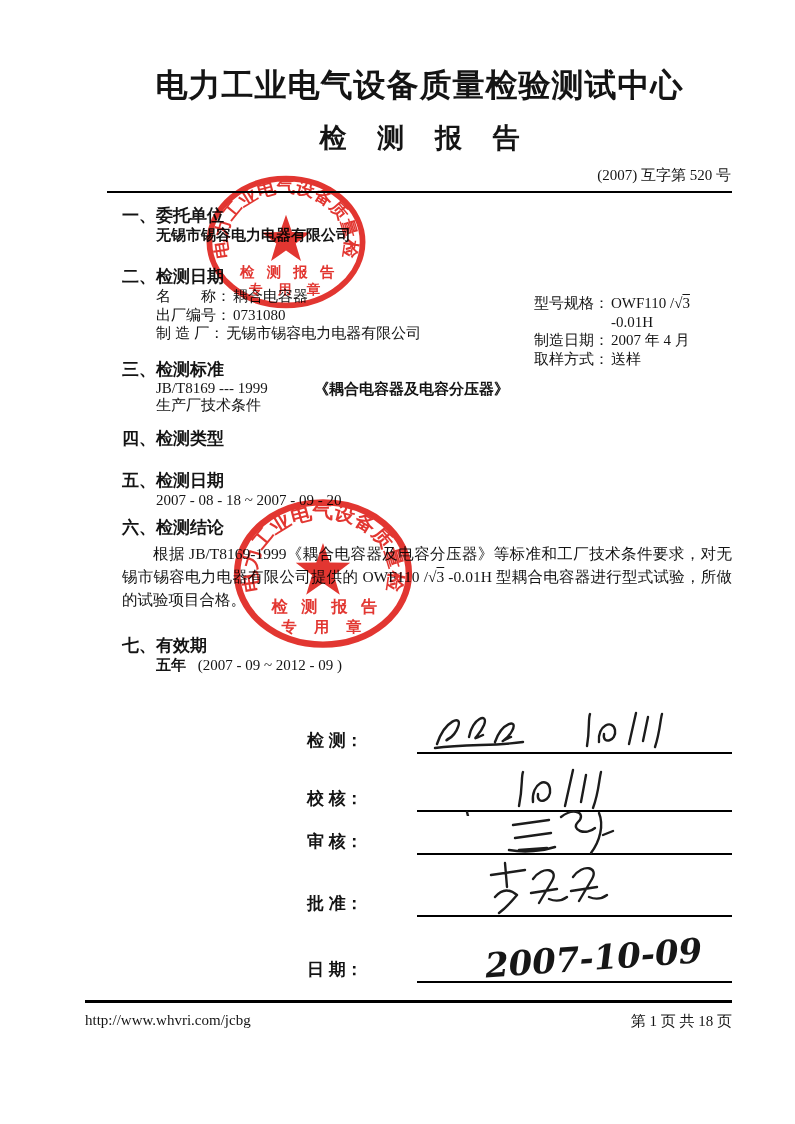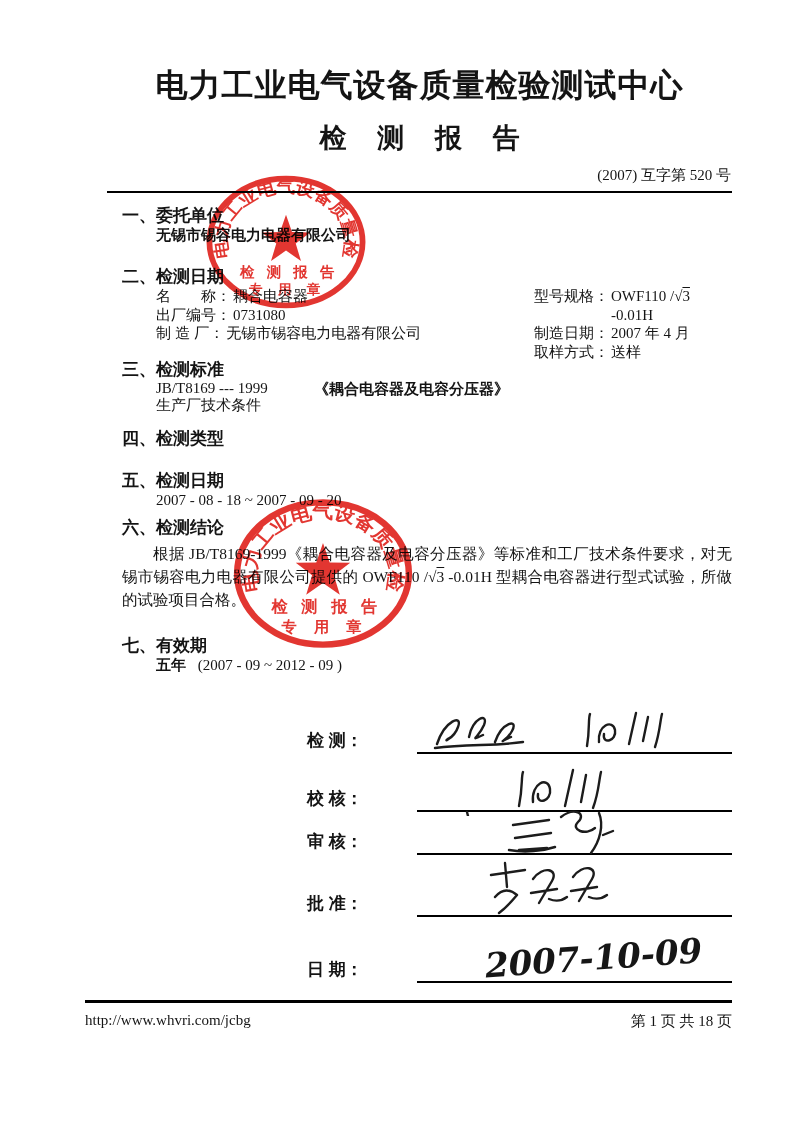--- a/index.html
+++ b/index.html
@@ -21,21 +21,21 @@
   .sec-h { display:flex; font-family:"Liberation Sans", sans-serif; font-weight:bold; font-size:17px; line-height:21px; }
   .sec-no { width:34px; flex:0 0 34px; }
   .sec-c { margin-left:34px; font-size:15px; line-height:18px; }
   .gap-a { margin-top:22px; } .gap-b { margin-top:16px; } .gap-c { margin-top:13px; }
   .gap-d { margin-top:21px; } .gap-e { margin-top:8px;  } .gap-f { margin-top:24px; }
 
   .kv { display:flex; line-height:18.5px; }
   .kv .k { font-family:"Liberation Sans", sans-serif; white-space:pre; }
   .kv .v { margin-left:2px; }
   .cols { position:relative; }
-  .col-r { position:absolute; left:378px; top:0; }
+  .col-r { position:absolute; left:378px; top:7px; }
 
   .std-row { display:flex; line-height:17.5px; }
   .std-code { width:158px; flex:0 0 158px; }
   .std-name { font-family:"Liberation Sans", sans-serif; font-weight:bold; }
 
   .conclusion { margin:4px 0 0 0; font-size:15.5px; line-height:23px; text-align:justify; text-indent:2em; }
   .validity .v-main { font-family:"Liberation Sans", sans-serif; font-weight:bold; }
   .validity .v-period { margin-left:8px; }
 
   .ovl { text-decoration:overline; }

